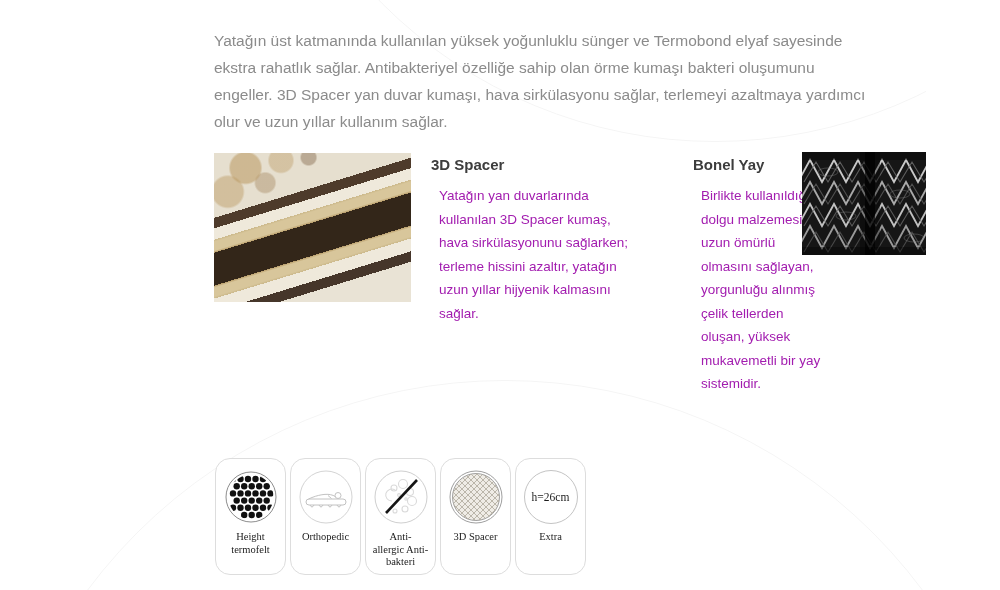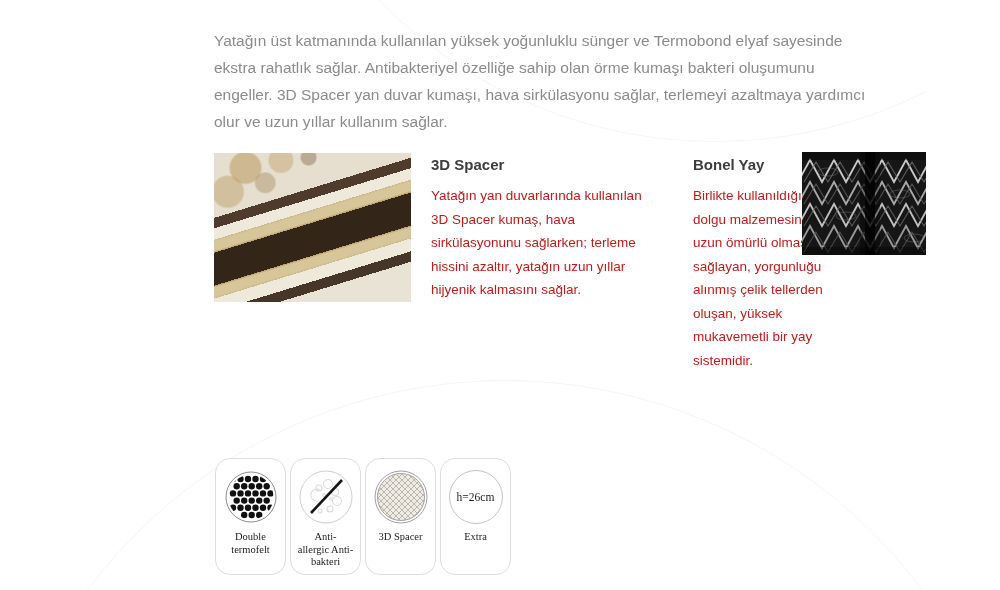--- a/index.html
+++ b/index.html
@@ -16,21 +16,21 @@
 
   
   .intro{
     position:absolute;left:140px;top:11px;width:663px;
     font-size:15.5px;line-height:27px;color:#8b8b8b;
   }
 
   
   .feat-col{position:absolute;top:156px;}
   .feat-col h3{margin:0 0 11px 0;font-size:15px;font-weight:bold;color:#3d3d3d;}
-  .feat-col p{margin:0;font-size:13.5px;line-height:23.5px;color:#b91c1c;}
+  .feat-col p{margin:8px;font-size:13.5px;line-height:23.5px;color:#a21caf;}
   .feat-col.c1{left:357px;width:213px;}
   .feat-col.c2{left:619px;width:138px;}
 
   
   .img-mattress{
     position:absolute;left:140px;top:153px;width:197px;height:149px;
     overflow:hidden;background:#e9e3d5;
   }
   .img-mattress .stripes{
     position:absolute;left:-50%;top:-62%;width:200%;height:230%;
@@ -172,23 +172,38 @@
               <circle cx="26" cy="39.8" r="3.2"></circle>
               <circle cx="33.5" cy="39.8" r="3.2"></circle>
               <circle cx="41" cy="39.8" r="3.2"></circle>
               <circle cx="48.5" cy="39.8" r="3.2"></circle>
             <circle cx="22.2" cy="47" r="3.2"></circle>
               <circle cx="29.7" cy="47" r="3.2"></circle>
               <circle cx="37.2" cy="47" r="3.2"></circle>
           </g>
         </svg>
       </div>
-      <div class="label">Double termofelt</div>
-    </div>
-
+      <div class="label">Height termofelt</div>
+    </div>
+
+    <div class="card">
+      <div class="icon-wrap">
+        <svg width="58" height="58" viewBox="0 0 58 58" xmlns="http://www.w3.org/2000/svg">
+          <circle cx="29" cy="29" r="26" fill="none" stroke="#d4d4d4"></circle>
+          <g fill="none" stroke="#c2c2c2" stroke-width="1">
+            <rect x="9" y="31" width="40" height="6" rx="3"></rect>
+            <path d="M13 37 q2 4 4 0 M22 37 q2 4 4 0 M31 37 q2 4 4 0 M40 37 q2 4 4 0"></path>
+            <circle cx="41" cy="27.5" r="3"></circle>
+            <path d="M38.2 28.5 C 33 25 24 26 15 29.5 L 11.5 31"></path>
+            <path d="M31 27.5 l3.5 3"></path>
+          </g>
+        </svg>
+      </div>
+      <div class="label">Orthopedic</div>
+    </div>
 
     <div class="card">
       <div class="icon-wrap">
         <svg width="58" height="58" viewBox="0 0 58 58" xmlns="http://www.w3.org/2000/svg">
           <circle cx="29" cy="29" r="26" fill="none" stroke="#cfcfcf"></circle>
           <g fill="none" stroke="#dadada" stroke-width="1.1">
             <circle cx="22" cy="20" r="3"></circle>
             <circle cx="31" cy="16" r="4.5"></circle>
             <circle cx="38" cy="24" r="3.5"></circle>
             <circle cx="40" cy="33" r="4.5"></circle>

